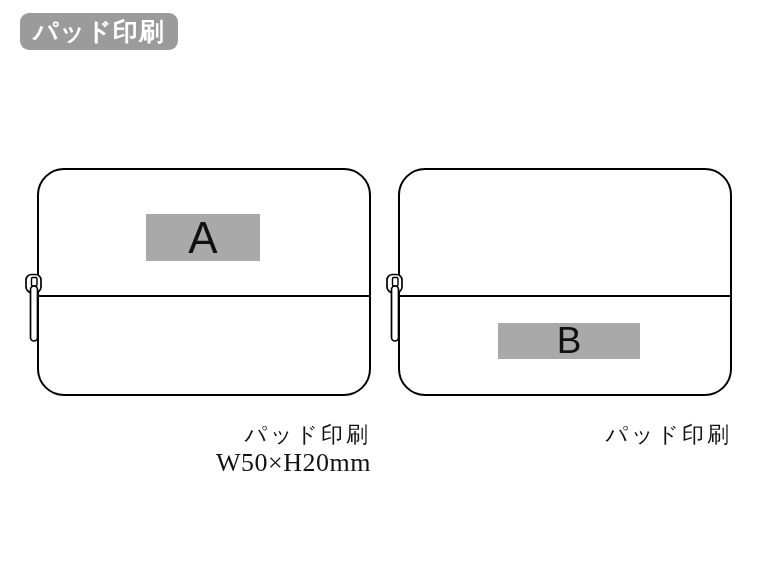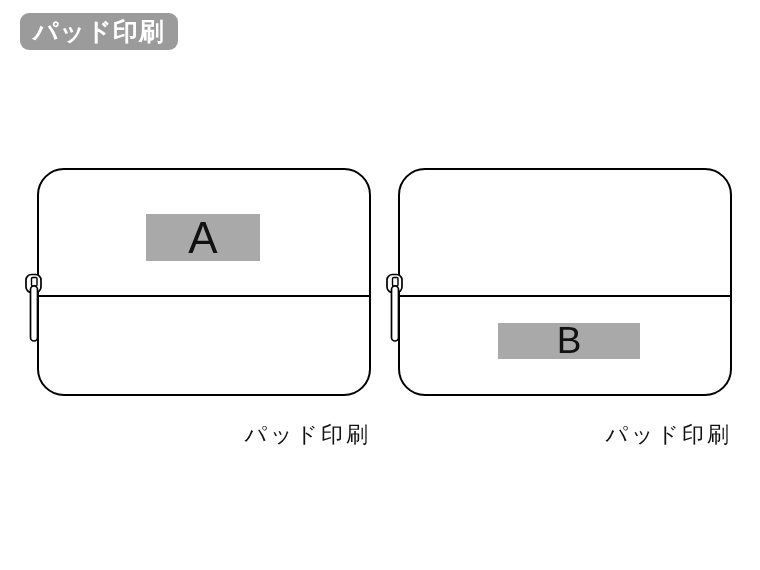--- a/index.html
+++ b/index.html
@@ -90,20 +90,21 @@
         <rect x="2" y="1.5" width="15" height="18" rx="5.5" fill="#ffffff" stroke="#000000" stroke-width="1.7"></rect>
         <rect x="7.5" y="4.5" width="5.5" height="8.5" rx="1.2" fill="#ffffff" stroke="#000000" stroke-width="1.4"></rect>
         <rect x="6.5" y="13" width="7" height="55" rx="3.5" fill="#ffffff" stroke="#000000" stroke-width="1.7"></rect>
       </svg>
       <div class="print-area pos-a">
         <span>A</span>
       </div>
     </div>
     <div class="caption">
       <div class="method">パッド印刷</div>
+      <div class="size">W50×H20mm</div>
     </div>
   </section>
 
   <section class="pouch-figure right">
     <div class="pouch">
       <div class="zip-line"></div>
       <svg class="pull" width="26" height="70" viewBox="0 0 26 70">
         <rect x="2" y="1.5" width="15" height="18" rx="5.5" fill="#ffffff" stroke="#000000" stroke-width="1.7"></rect>
         <rect x="7.5" y="4.5" width="5.5" height="8.5" rx="1.2" fill="#ffffff" stroke="#000000" stroke-width="1.4"></rect>
         <rect x="6.5" y="13" width="7" height="55" rx="3.5" fill="#ffffff" stroke="#000000" stroke-width="1.7"></rect>

